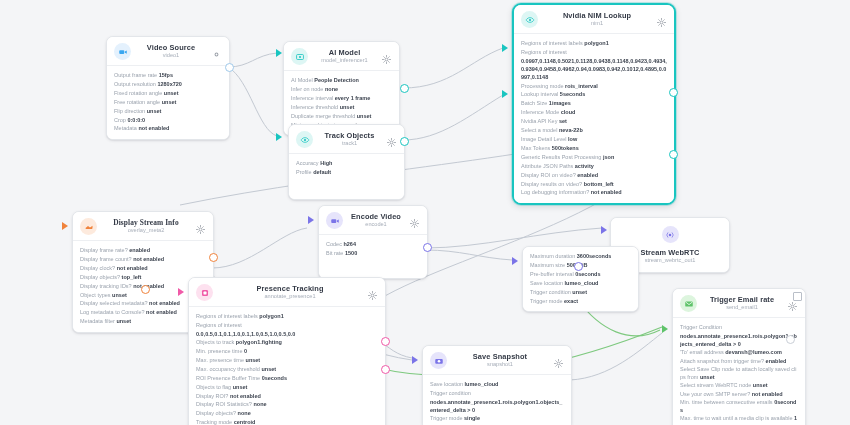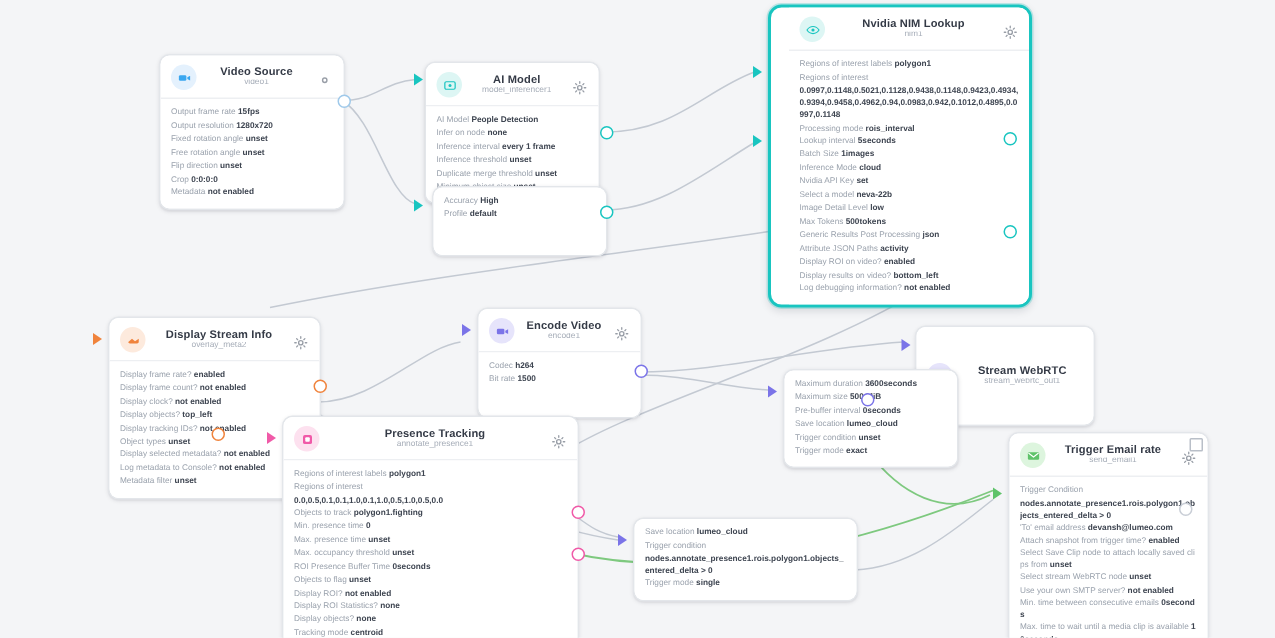--- a/index.html
+++ b/index.html
@@ -163,30 +163,48 @@
       <div class="prow"><span>Inference interval</span> <b>every 1 frame</b></div>
       <div class="prow"><span>Inference threshold</span> <b>unset</b></div>
       <div class="prow"><span>Duplicate merge threshold</span> <b>unset</b></div>
       <div class="prow"><span>Minimum object size</span> <b>unset</b></div>
     </div>
   </div>
   <span class="arw teal" style="left:276px;top:49px;"></span>
   <span class="port teal" style="left:400px;top:84px;"></span>
 
   <div class="node" style="left:288px;top:124px;width:115px;">
+    <div class="nhead">
+      <span class="nicon" style="background:#ddf6f4;">
+        <svg width="10" height="10" viewBox="0 0 16 16">
+            <path d="M1.6 8S4 4.2 8 4.2 14.4 8 14.4 8 12 11.8 8 11.8 1.6 8 1.6 8z" fill="none" stroke="#19c5c0" stroke-width="1.2"></path>
+            <circle cx="8" cy="8" r="1.7" fill="#19c5c0"></circle>
+          </svg>
+      </span>
+      <span class="ntitles">
+        <span class="ntitle" style="display:block;">Track Objects</span>
+        <span class="nsub" style="display:block;">track1</span>
+      </span>
+      <span class="ngear">
+        <svg width="11" height="11" viewBox="0 0 16 16">
+            <circle cx="8" cy="8" r="2.1" fill="none" stroke="#5b6472" stroke-width="1.3"></circle>
+            <path d="M8 2.2v1.4M8 12.4v1.4M2.2 8h1.4M12.4 8h1.4M4 4l1 1M11 11l1 1M12 4l-1 1M5 11l-1 1" stroke="#5b6472" stroke-width="1.3" stroke-linecap="round"></path>
+          </svg>
+      </span>
+    </div>
     <div class="nbody">
       <div class="prow"><span>Accuracy</span> <b>High</b></div>
       <div class="prow"><span>Profile</span> <b>default</b></div>
       <div class="prow" style="height:16px;"></div>
     </div>
   </div>
   <span class="arw teal" style="left:276px;top:133px;"></span>
   <span class="port teal" style="left:400px;top:137px;"></span>
 
-  <div class="node selected" style="left:512px;top:3px;width:160px;padding-left:12px;">
+  <div class="node selected" style="left:512px;top:3px;width:160px;">
     <div class="nhead">
       <span class="nicon" style="background:#ddf6f4;">
         <svg width="10" height="10" viewBox="0 0 16 16">
             <path d="M1.6 8S4 4.2 8 4.2 14.4 8 14.4 8 12 11.8 8 11.8 1.6 8 1.6 8z" fill="none" stroke="#19c5c0" stroke-width="1.2"></path>
             <circle cx="8" cy="8" r="1.7" fill="#19c5c0"></circle>
           </svg>
       </span>
       <span class="ntitles">
         <span class="ntitle" style="display:block;">Nvidia NIM Lookup</span>
         <span class="nsub" style="display:block;">nim1</span>
@@ -223,21 +241,21 @@
   <span class="port teal" style="left:669px;top:150px;"></span>
 
   <div class="node" style="left:72px;top:211px;width:140px;">
     <div class="nhead">
       <span class="nicon" style="background:#fdeadd;">
         <svg width="10" height="10" viewBox="0 0 16 16">
             <path d="M2.4 9.6l4-3.4 3.2 2.6 4-2.8v3.4c0 1-.8 1.8-1.8 1.8H4.2c-1 0-1.8-.8-1.8-1.8z" fill="#f0833c"></path>
           </svg>
       </span>
       <span class="ntitles">
-        <span class="ntitle" style="display:block;">Display Stream Info</span>
+        <span class="ntitle" style="display:block;font-family:Liberation Serif, serif;">Display Stream Info</span>
         <span class="nsub" style="display:block;">overlay_meta2</span>
       </span>
       <span class="ngear">
         <svg width="11" height="11" viewBox="0 0 16 16">
             <circle cx="8" cy="8" r="2.1" fill="none" stroke="#5b6472" stroke-width="1.3"></circle>
             <path d="M8 2.2v1.4M8 12.4v1.4M2.2 8h1.4M12.4 8h1.4M4 4l1 1M11 11l1 1M12 4l-1 1M5 11l-1 1" stroke="#5b6472" stroke-width="1.3" stroke-linecap="round"></path>
           </svg>
       </span>
     </div>
     <div class="nbody">
@@ -278,21 +296,21 @@
     <div class="nbody">
       <div class="prow"><span>Codec</span> <b>h264</b></div>
       <div class="prow"><span>Bit rate</span> <b>1500</b></div>
       <div class="prow" style="height:14px;"></div>
     </div>
   </div>
   <span class="arw purple" style="left:308px;top:216px;"></span>
   <span class="port purple" style="left:423px;top:243px;"></span>
 
   <div class="node" style="left:610px;top:217px;width:118px;">
-    <div class="nhead" style="border-bottom:none;padding:24px 7px;">
+    <div class="nhead" style="border-bottom:none;padding:8px 7px;flex-direction:column;">
       <span class="nicon" style="background:#e6e4fb;">
         <svg width="10" height="10" viewBox="0 0 16 16">
             <circle cx="8" cy="8" r="2" fill="#7b74e8"></circle>
             <path d="M4.4 4.4a5 5 0 0 0 0 7.2M11.6 4.4a5 5 0 0 1 0 7.2" stroke="#7b74e8" stroke-width="1.2" fill="none" stroke-linecap="round"></path>
           </svg>
       </span>
       <span class="ntitles">
         <span class="ntitle" style="display:block;">Stream WebRTC</span>
         <span class="nsub" style="display:block;">stream_webrtc_out1</span>
       </span>
@@ -346,20 +364,38 @@
       <div class="prow"><span>Display ROI Statistics?</span> <b>none</b></div>
       <div class="prow"><span>Display objects?</span> <b>none</b></div>
       <div class="prow"><span>Tracking mode</span> <b>centroid</b></div>
     </div>
   </div>
   <span class="arw pink" style="left:178px;top:288px;"></span>
   <span class="port pink" style="left:381px;top:337px;"></span>
   <span class="port pink" style="left:381px;top:365px;"></span>
 
   <div class="node" style="left:422px;top:345px;width:148px;">
+    <div class="nhead">
+      <span class="nicon" style="background:#e6e4fb;">
+        <svg width="10" height="10" viewBox="0 0 16 16">
+            <rect x="2" y="4.6" width="12" height="7.6" rx="1.6" fill="#7b74e8"></rect>
+            <circle cx="8" cy="8.4" r="2.1" fill="#fff"></circle>
+          </svg>
+      </span>
+      <span class="ntitles">
+        <span class="ntitle" style="display:block;">Save Snapshot</span>
+        <span class="nsub" style="display:block;">snapshot1</span>
+      </span>
+      <span class="ngear">
+        <svg width="11" height="11" viewBox="0 0 16 16">
+            <circle cx="8" cy="8" r="2.1" fill="none" stroke="#5b6472" stroke-width="1.3"></circle>
+            <path d="M8 2.2v1.4M8 12.4v1.4M2.2 8h1.4M12.4 8h1.4M4 4l1 1M11 11l1 1M12 4l-1 1M5 11l-1 1" stroke="#5b6472" stroke-width="1.3" stroke-linecap="round"></path>
+          </svg>
+      </span>
+    </div>
     <div class="nbody">
       <div class="prow"><span>Save location</span> <b>lumeo_cloud</b></div>
       <div class="prow"><span>Trigger condition</span></div>
       <div class="prow wrapv val">nodes.annotate_presence1.rois.polygon1.objects_entered_delta &gt; 0</div>
       <div class="prow"><span>Trigger mode</span> <b>single</b></div>
     </div>
   </div>
   <span class="arw purple" style="left:412px;top:356px;"></span>
 
   <div class="node" style="left:672px;top:288px;width:132px;">

